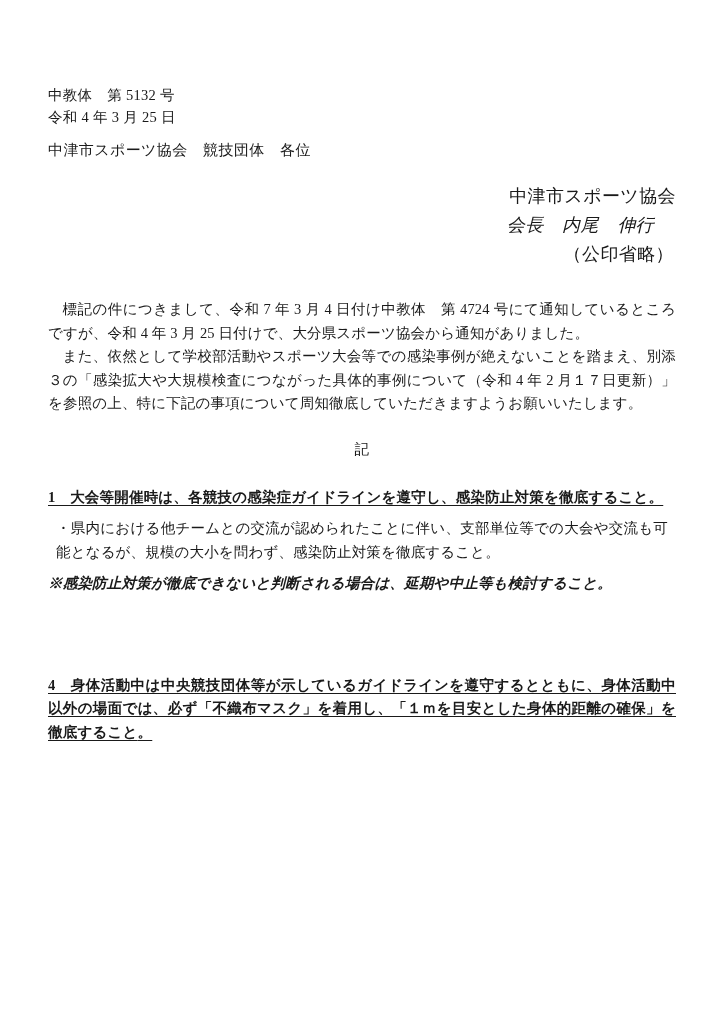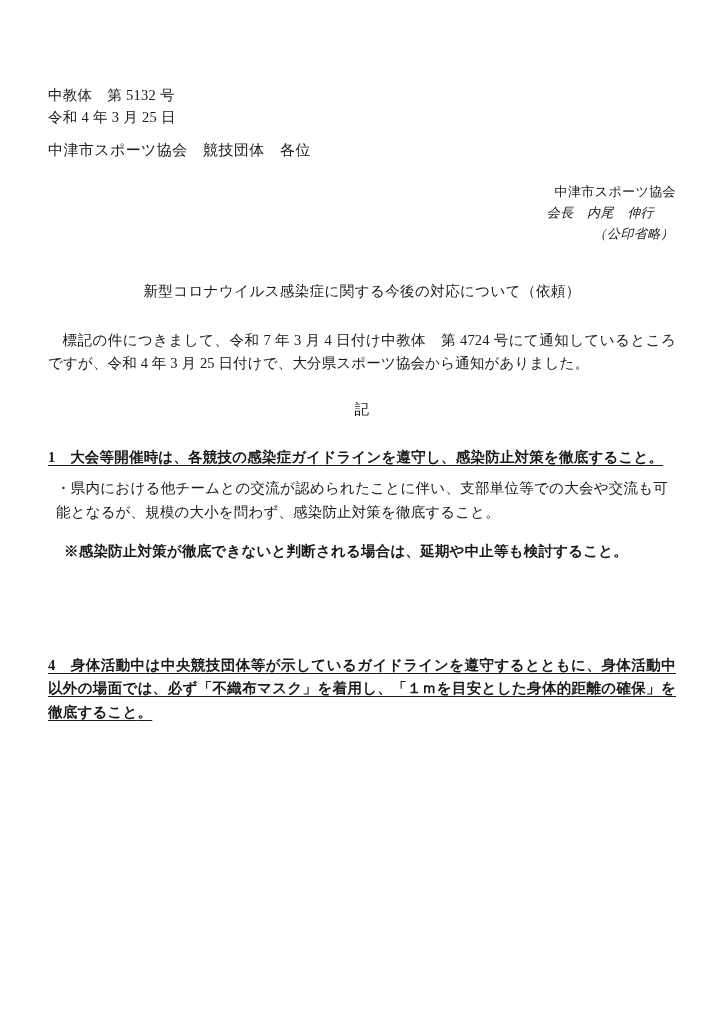--- a/index.html
+++ b/index.html
@@ -39,26 +39,26 @@
     font-size: 15px;
     letter-spacing: 0.4px;
     white-space: pre;
   }
 
   
   .sender {
     margin-top: 24px;
     text-align: right;
     line-height: 1.6;
-    font-size: 13px;
+    font-size: 18px;
     letter-spacing: 0.4px;
   }
   .sender div { white-space: pre; }
   .sender .s-name { padding-right: 22px; font-style: italic; }
-  .sender .s-seal { padding-right: 2px; font-style: italic; }
+  .sender .s-seal { padding-right: 2px; }
 
   
   .doc-title {
     margin-top: 40px;
     text-align: center;
     font-size: 14.5px;
     letter-spacing: 0.4px;
   }
 
   
@@ -107,22 +107,23 @@
     line-height: 1.62;
     text-align: justify;
     text-justify: inter-character;
     margin: 8px;
     letter-spacing: 0.15px;
   }
   .item-note {
     font-weight: bold;
     font-size: 14.5px;
     line-height: 1.62;
-    margin: 16px;
+    margin: 0;
     letter-spacing: 0.2px;
+    font-style: italic;
   }
   .item-gap-md { height: 22px; }
   .item-gap-lg { height: 26px; }
 
   .item4 {
     font-weight: bold;
     text-decoration: underline;
     text-underline-offset: 2.5px;
     font-size: 14.5px;
     line-height: 1.62;
@@ -144,28 +145,28 @@
   </div>
 
   <div class="addressee">中津市スポーツ協会　競技団体　各位</div>
 
   <div class="sender">
     <div class="s-org">中津市スポーツ協会</div>
     <div class="s-name">会長　内尾　伸行</div>
     <div class="s-seal">（公印省略）</div>
   </div>
 
-  <div class="doc-title">新型コロナウイルス感染症に関する今後の対応について（依頼）</div>
 
   <div class="body-block">
 
 
     <p class="para indent">標記の件につきまして、令和 7 年 3 月 4 日付け中教体　第 4724 号にて通知しているところですが、令和 4 年 3 月 25 日付けで、大分県スポーツ協会から通知がありました。</p>
 
 
+    <p class="para indent">また、依然として学校部活動やスポーツ大会等での感染事例が絶えないことを踏まえ、別添３の「感染拡大や大規模検査につながった具体的事例について（令和 4 年 2 月１７日更新）」を参照の上、特に下記の事項について周知徹底していただきますようお願いいたします。</p>
   </div>
 
   <div class="ki">記</div>
 
   <div class="items">
 
     <div class="item">
       <p class="item-head-wrap">
         <span class="item-head">1　大会等開催時は、各競技の感染症ガイドラインを遵守し、感染防止対策を徹底すること。</span>
       </p>

